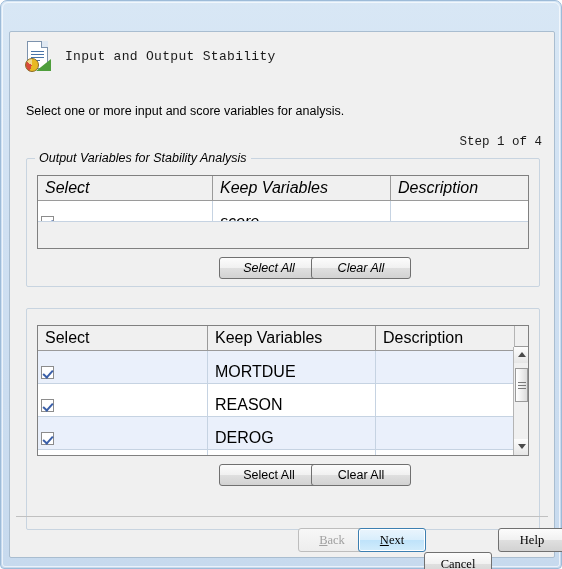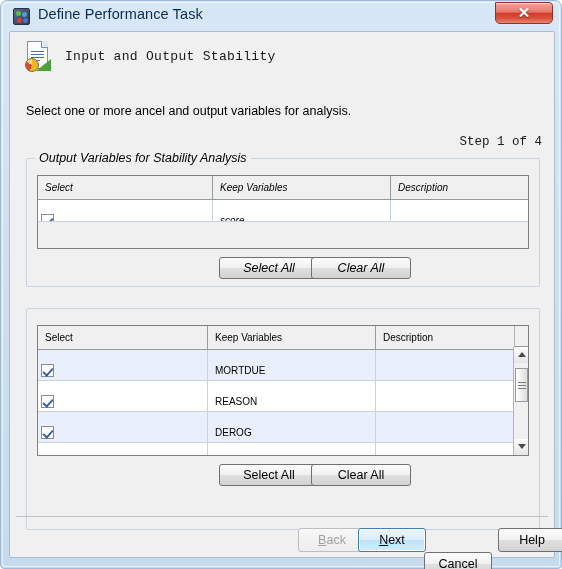--- a/index.html
+++ b/index.html
@@ -214,21 +214,21 @@
     position: absolute;
     box-sizing: border-box;
     border: 1px solid #808080;
     background: #ffffff;
     overflow: hidden;
   }
   .tbl {
     border-collapse: collapse;
     table-layout: fixed;
     width: 100%;
-    font-size: 10px;
+    font-size: 16px;
   }
   .tbl th {
     background: #f0f0f0;
     border-right: 1px solid #9a9a9a;
     border-bottom: 1px solid #9a9a9a;
     font-weight: normal;
     text-align: left;
     padding: 3px 0 3px 7px;
     height: 17px;
     color: #000000;
@@ -372,20 +372,21 @@
     top: 496px;
     border-radius: 3px;
     font-size: 12.5px;
     line-height: 22px;
     text-align: center;
     cursor: pointer;
     background: linear-gradient(to bottom, #fcfcfc 0%, #f1f1f1 48%, #dfdfdf 52%, #d2d2d2 100%);
     border: 1px solid #707070;
     color: #000000;
     white-space: nowrap;
+    font-family: Liberation Serif, serif;
   }
   .bottom-btn.disabled {
     color: #a0a0a0;
     border-color: #bdbdbd;
     background: linear-gradient(to bottom, #f7f7f7, #ededed);
     cursor: default;
   }
   .bottom-btn.default {
     border: 1px solid #3c7fb1;
     background: linear-gradient(to bottom, #eaf5fd 0%, #d9eefc 48%, #bfe3fa 52%, #d2ecfb 100%);
@@ -396,51 +397,39 @@
   #btn-cancel { left: 414px; margin-top: 24px; }
   #btn-help   { left: 488px; }
   .mn { text-decoration: underline; }
 </style>
 </head>
 <body>
 
 <div class="window">
   <div class="window-inner-glow"></div>
 
-  <div class="titlebar">
-    <div class="title-icon">
-      <i class="d1"></i>
-        <i class="d2"></i>
-        <i class="d3"></i>
-        <i class="d4"></i>
-    </div>
-    <div class="title-text">Define Performance Task</div>
-    <div class="close-btn">
-      <div class="x">✕</div>
-    </div>
-  </div>
 
   <div class="content">
 
     <div class="page-header">
       <div class="doc-icon">
         <div class="doc-page">
           <div class="fold"></div>
           <div class="ln l1"></div>
             <div class="ln l2"></div>
           <div class="ln l3"></div>
             <div class="ln l4"></div>
         </div>
         <div class="tri"></div>
         <div class="pie"></div>
       </div>
       <div class="page-title">Input and Output Stability</div>
     </div>
 
-    <div class="desc">Select one or more ancel and output variables for analysis.</div>
+    <div class="desc">Select one or more input and score variables for analysis.</div>
     <div class="step">Step 1 of 4</div>
 
     <div class="group" id="group-output">
       <div class="legend">Output Variables for Stability Analysis</div>
 
       <div class="tbl-wrap" id="out-table-wrap">
         <table class="tbl">
           <thead>
             <tr>
               <th style="width:167px">Select</th>

